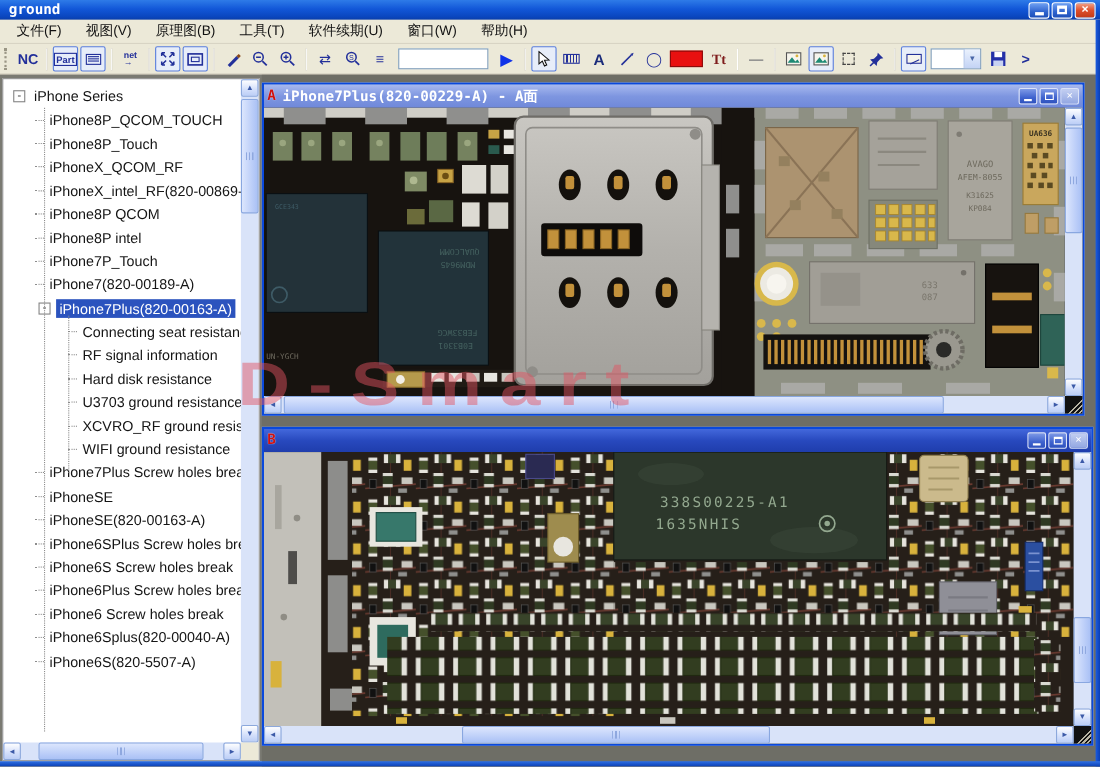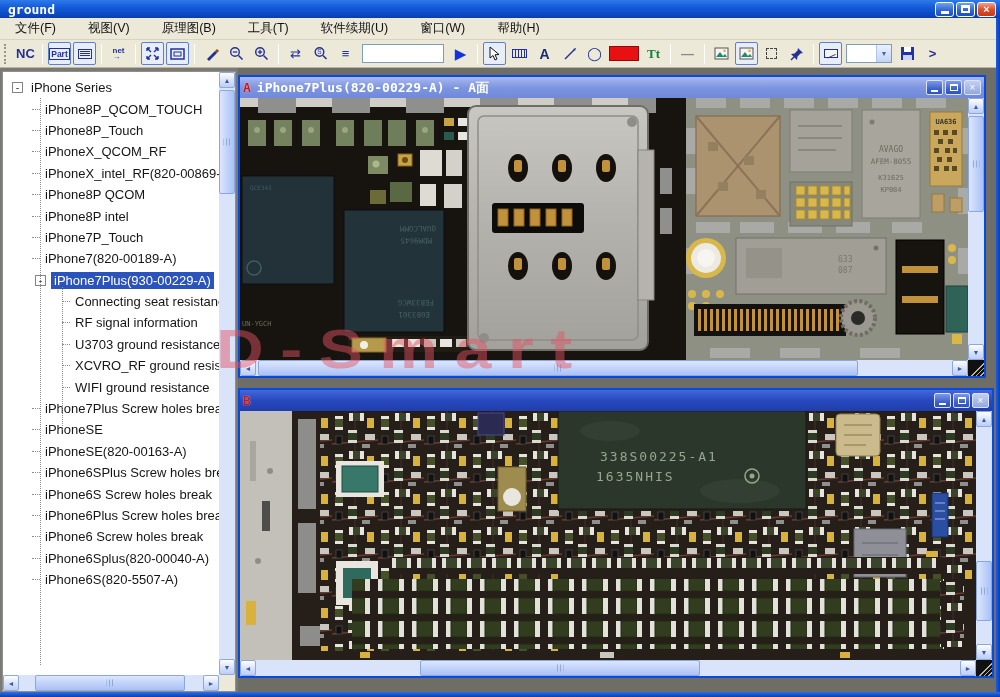--- a/index.html
+++ b/index.html
@@ -15,38 +15,38 @@
   .winbtns { margin-left:auto; display:flex; gap:2px; }
   .wb { width:19px; height:15px; border:1px solid #fff; border-radius:3px; display:flex; align-items:center;
         justify-content:center; color:#fff; font-size:11px; line-height:1; }
   .wb.min, .wb.max { background:linear-gradient(180deg,#6EA0F2,#2E63CE 60%,#1D4FB8); }
   .wb.close { background:linear-gradient(180deg,#F1A187,#DD4F2C 50%,#C23A17); font-weight:bold; }
   .minbar { width:8px; height:3px; background:#fff; margin-top:7px; }
   .restorebox { width:9px; height:8px; border:2px solid #fff; border-top-width:3px; background:transparent; }
 
   
   .menubar { position:absolute; left:0; top:18px; width:1000px; height:22px; background:#ECE9D8;
-    border-bottom:1px solid #D8D4C4; display:flex; align-items:center; padding-left:6px; gap:14px; }
+    border-bottom:1px solid #D8D4C4; display:flex; align-items:center; padding-left:6px; gap:4px; }
   .menuitem { font-size:12.5px; color:#111; padding:2px 9px; }
 
   
   .toolbar { position:absolute; left:0; top:40px; width:1000px; height:28px; background:#ECE9D8;
     border-bottom:1px solid #B9B5A5; display:flex; align-items:center; padding-left:2px; }
   .tgrip { width:5px; height:20px; border-left:2px dotted #9A9685; margin:0 4px 0 2px; }
   .tsep { width:1px; height:20px; background:#A9A593; border-right:1px solid #fff; margin:0 4px; }
   .tbtn { min-width:23px; height:23px; display:flex; align-items:center; justify-content:center;
     color:#23309A; font-size:13px; margin:0 1px; border:1px solid transparent; }
   .tbtn.boxed { border:1px solid #5A7EDC; background:#E7EDF9; border-radius:2px; }
   .nc { font-weight:bold; font-size:13px; color:#23309A; }
   .partlbl { font-size:8.5px; font-weight:bold; border:1px solid #23309A; padding:0 1px; color:#23309A; }
   .padico { width:14px; height:10px; border:1px solid #23309A; display:flex; flex-direction:column; justify-content:space-evenly; padding:0 1px; }
   .padico i { display:block; height:1px; background:#23309A; }
   .netlbl { font-size:8px; font-weight:bold; color:#23309A; display:flex; flex-direction:column; line-height:6px; align-items:flex-start; }
   .redswatch { width:30px; height:15px; background:#E81010; border:1px solid #8A0B0B; }
-  .ttlbl { font-family:"Liberation Serif", serif; font-weight:bold; font-size:13px; color:#15803d; }
+  .ttlbl { font-family:"Liberation Serif", serif; font-weight:bold; font-size:13px; color:#7f1d1d; }
   .albl { font-weight:bold; font-size:14px; color:#1A2B7A; }
   .dashlbl { color:#8A8A8A; font-weight:bold; }
   .rulerico { width:15px; height:9px; border:1px solid #23309A;
      background:repeating-linear-gradient(90deg,#ECE9D8 0 2px,#23309A 2px 3px); }
   .marqueeico { width:11px; height:11px; border:1px dashed #444; }
   .measureico { width:14px; height:9px; border:1px solid #23309A; position:relative; background:#F6F4EC; }
   .measureico::after{ content:""; position:absolute; left:1px; top:1px; width:9px; height:5px; border-bottom:1px solid #23309A; transform:rotate(-25deg); }
   .tinput { width:82px; height:19px; border:1px solid #7F9DB9; background:#fff; font-size:11px; padding:0 3px; margin:0 4px; }
   .playbtn { color:#1033E8; font-size:15px; }
   .combo { width:46px; height:19px; border:1px solid #7F9DB9; background:#fff; display:flex; align-items:center; margin:0 3px; position:relative; }
@@ -313,29 +313,33 @@
         <div class="trow d1">
             <span class="stub"></span>
             <span class="tlabel">iPhone7P_Touch</span>
           </div>
         <div class="trow d1">
             <span class="stub"></span>
             <span class="tlabel">iPhone7(820-00189-A)</span>
           </div>
         <div class="trow d1p">
             <span class="expbox">-</span>
-            <span class="tlabel sel">iPhone7Plus(930-00229-A)</span>
+            <span class="tlabel sel">iPhone7Plus(820-00163-A)</span>
           </div>
         <div class="trow d2">
             <span class="stub"></span>
             <span class="tlabel">Connecting seat resistance</span>
           </div>
         <div class="trow d2">
             <span class="stub"></span>
             <span class="tlabel">RF signal information</span>
+          </div>
+        <div class="trow d2">
+            <span class="stub"></span>
+            <span class="tlabel">Hard disk resistance</span>
           </div>
         <div class="trow d2">
             <span class="stub"></span>
             <span class="tlabel">U3703 ground resistance</span>
           </div>
         <div class="trow d2">
             <span class="stub"></span>
             <span class="tlabel">XCVRO_RF ground resistanc</span>
           </div>
         <div class="trow d2">

